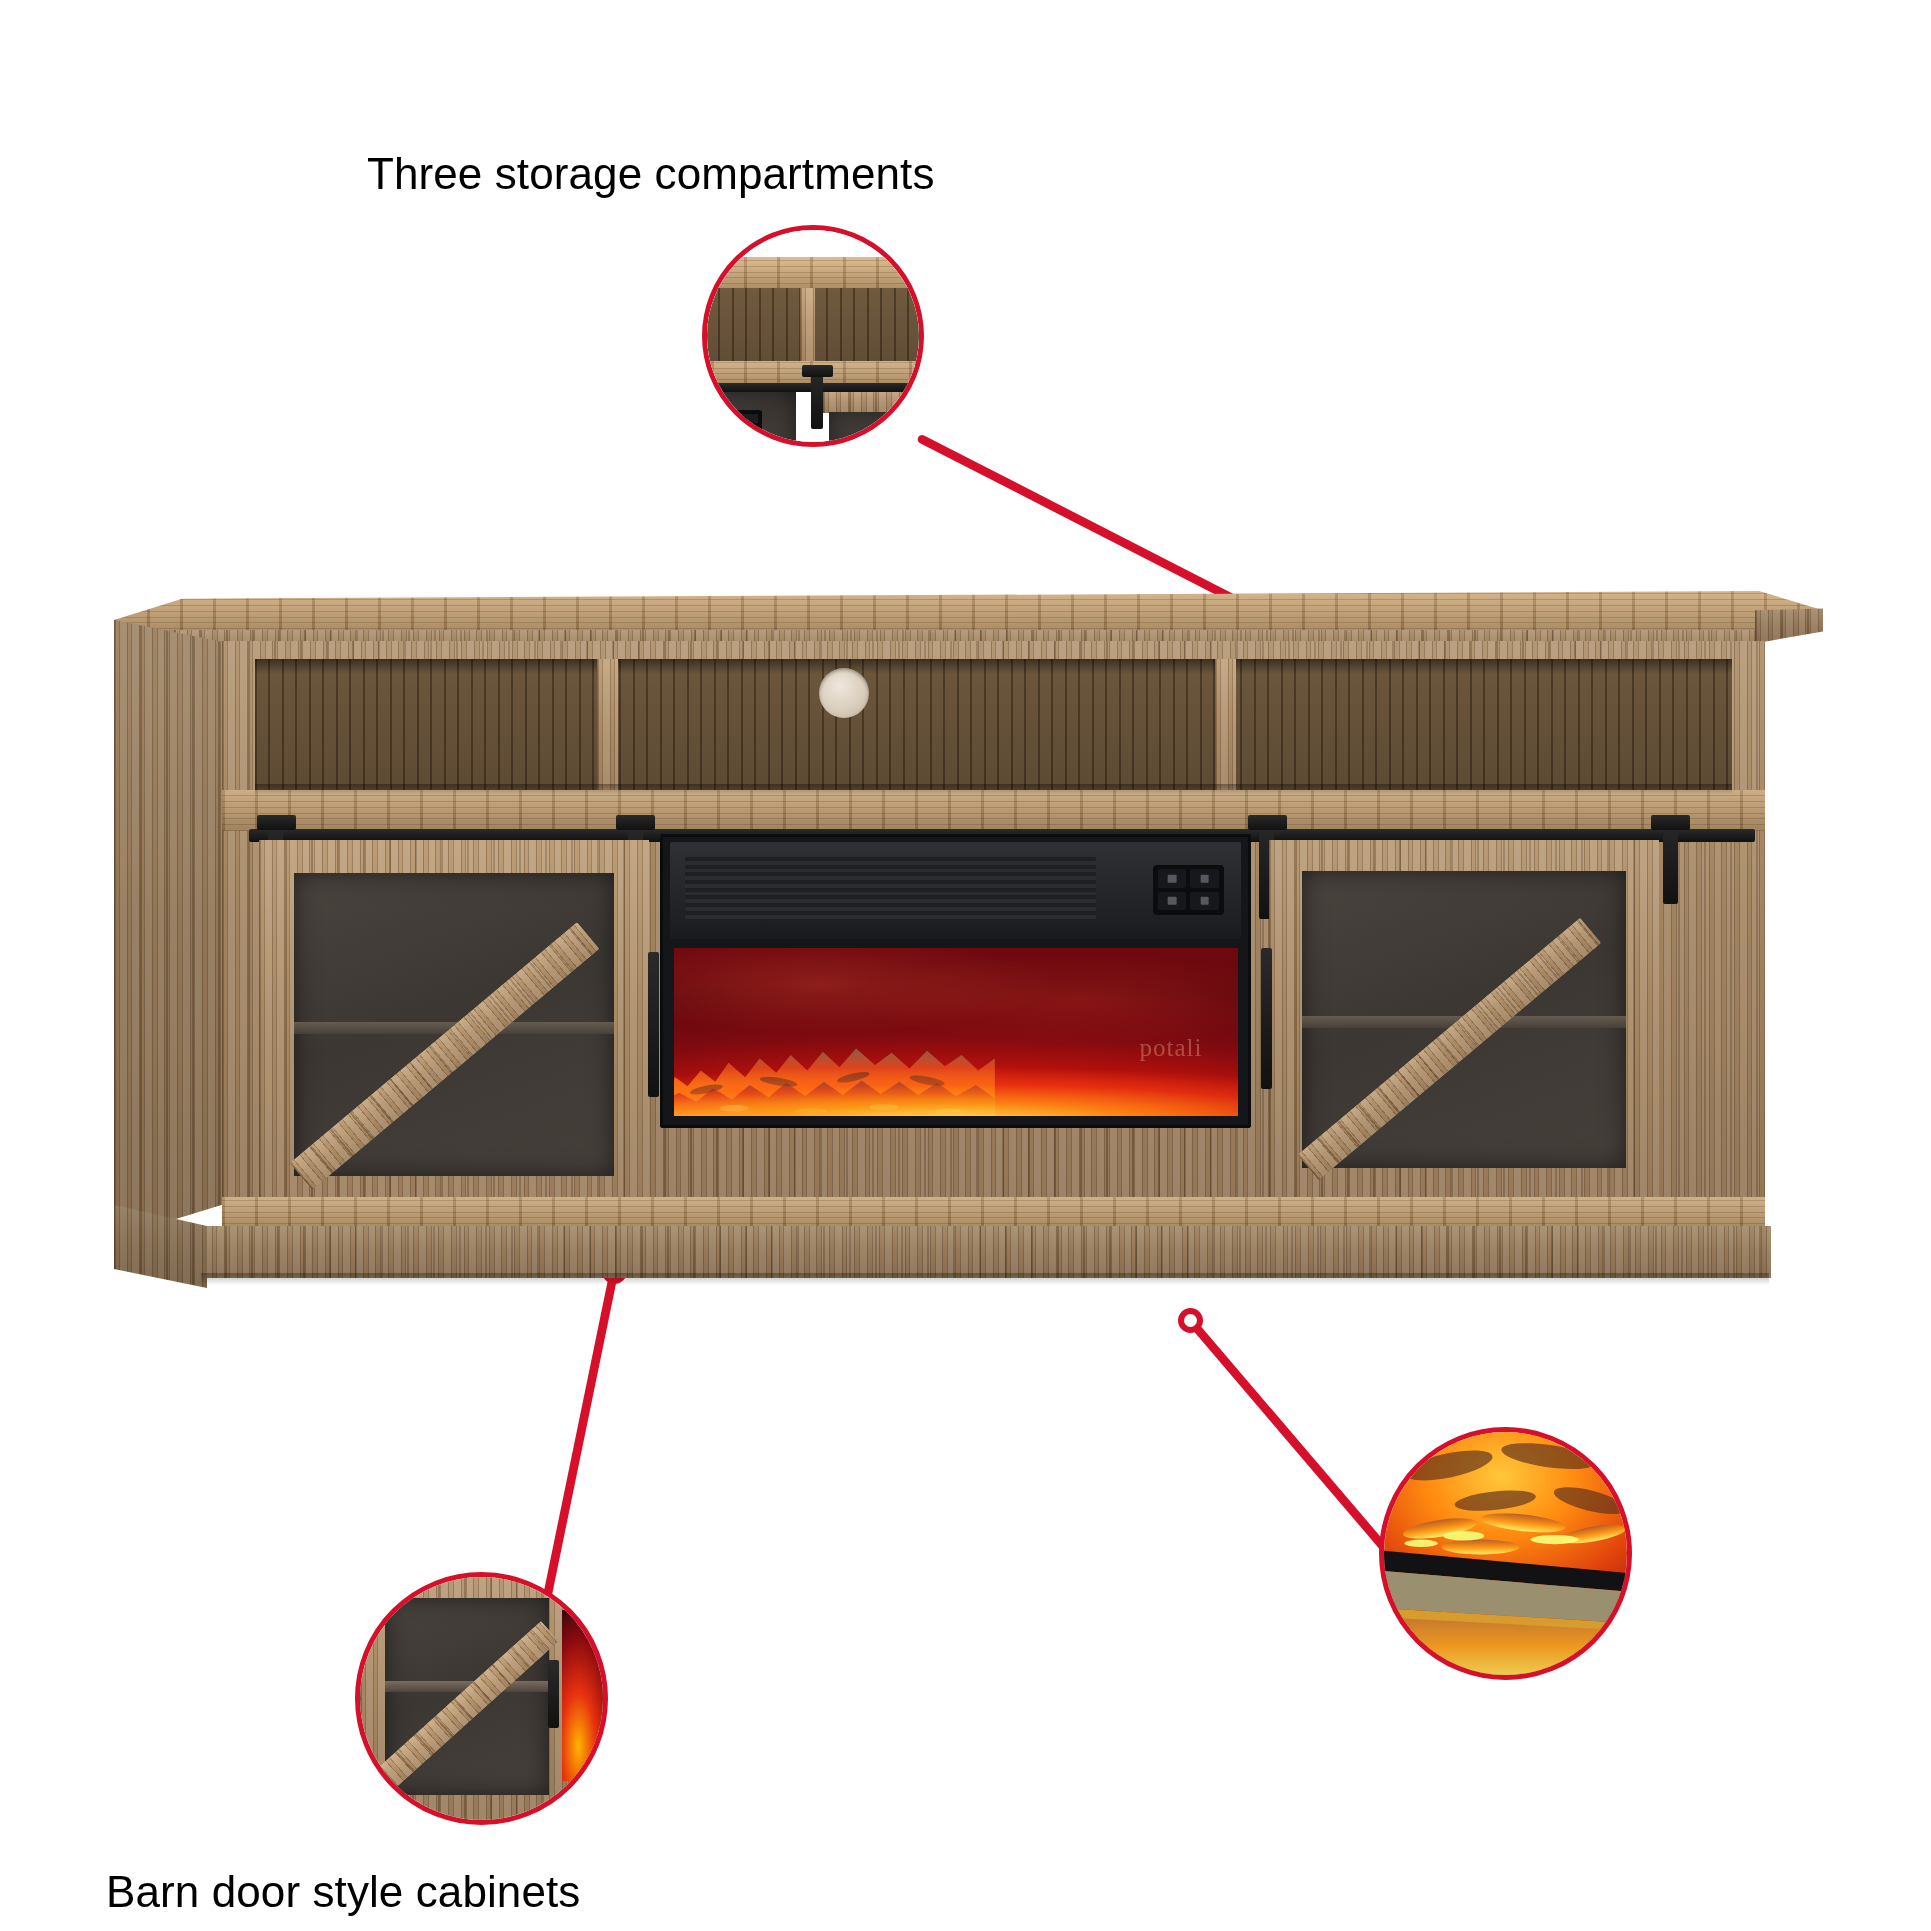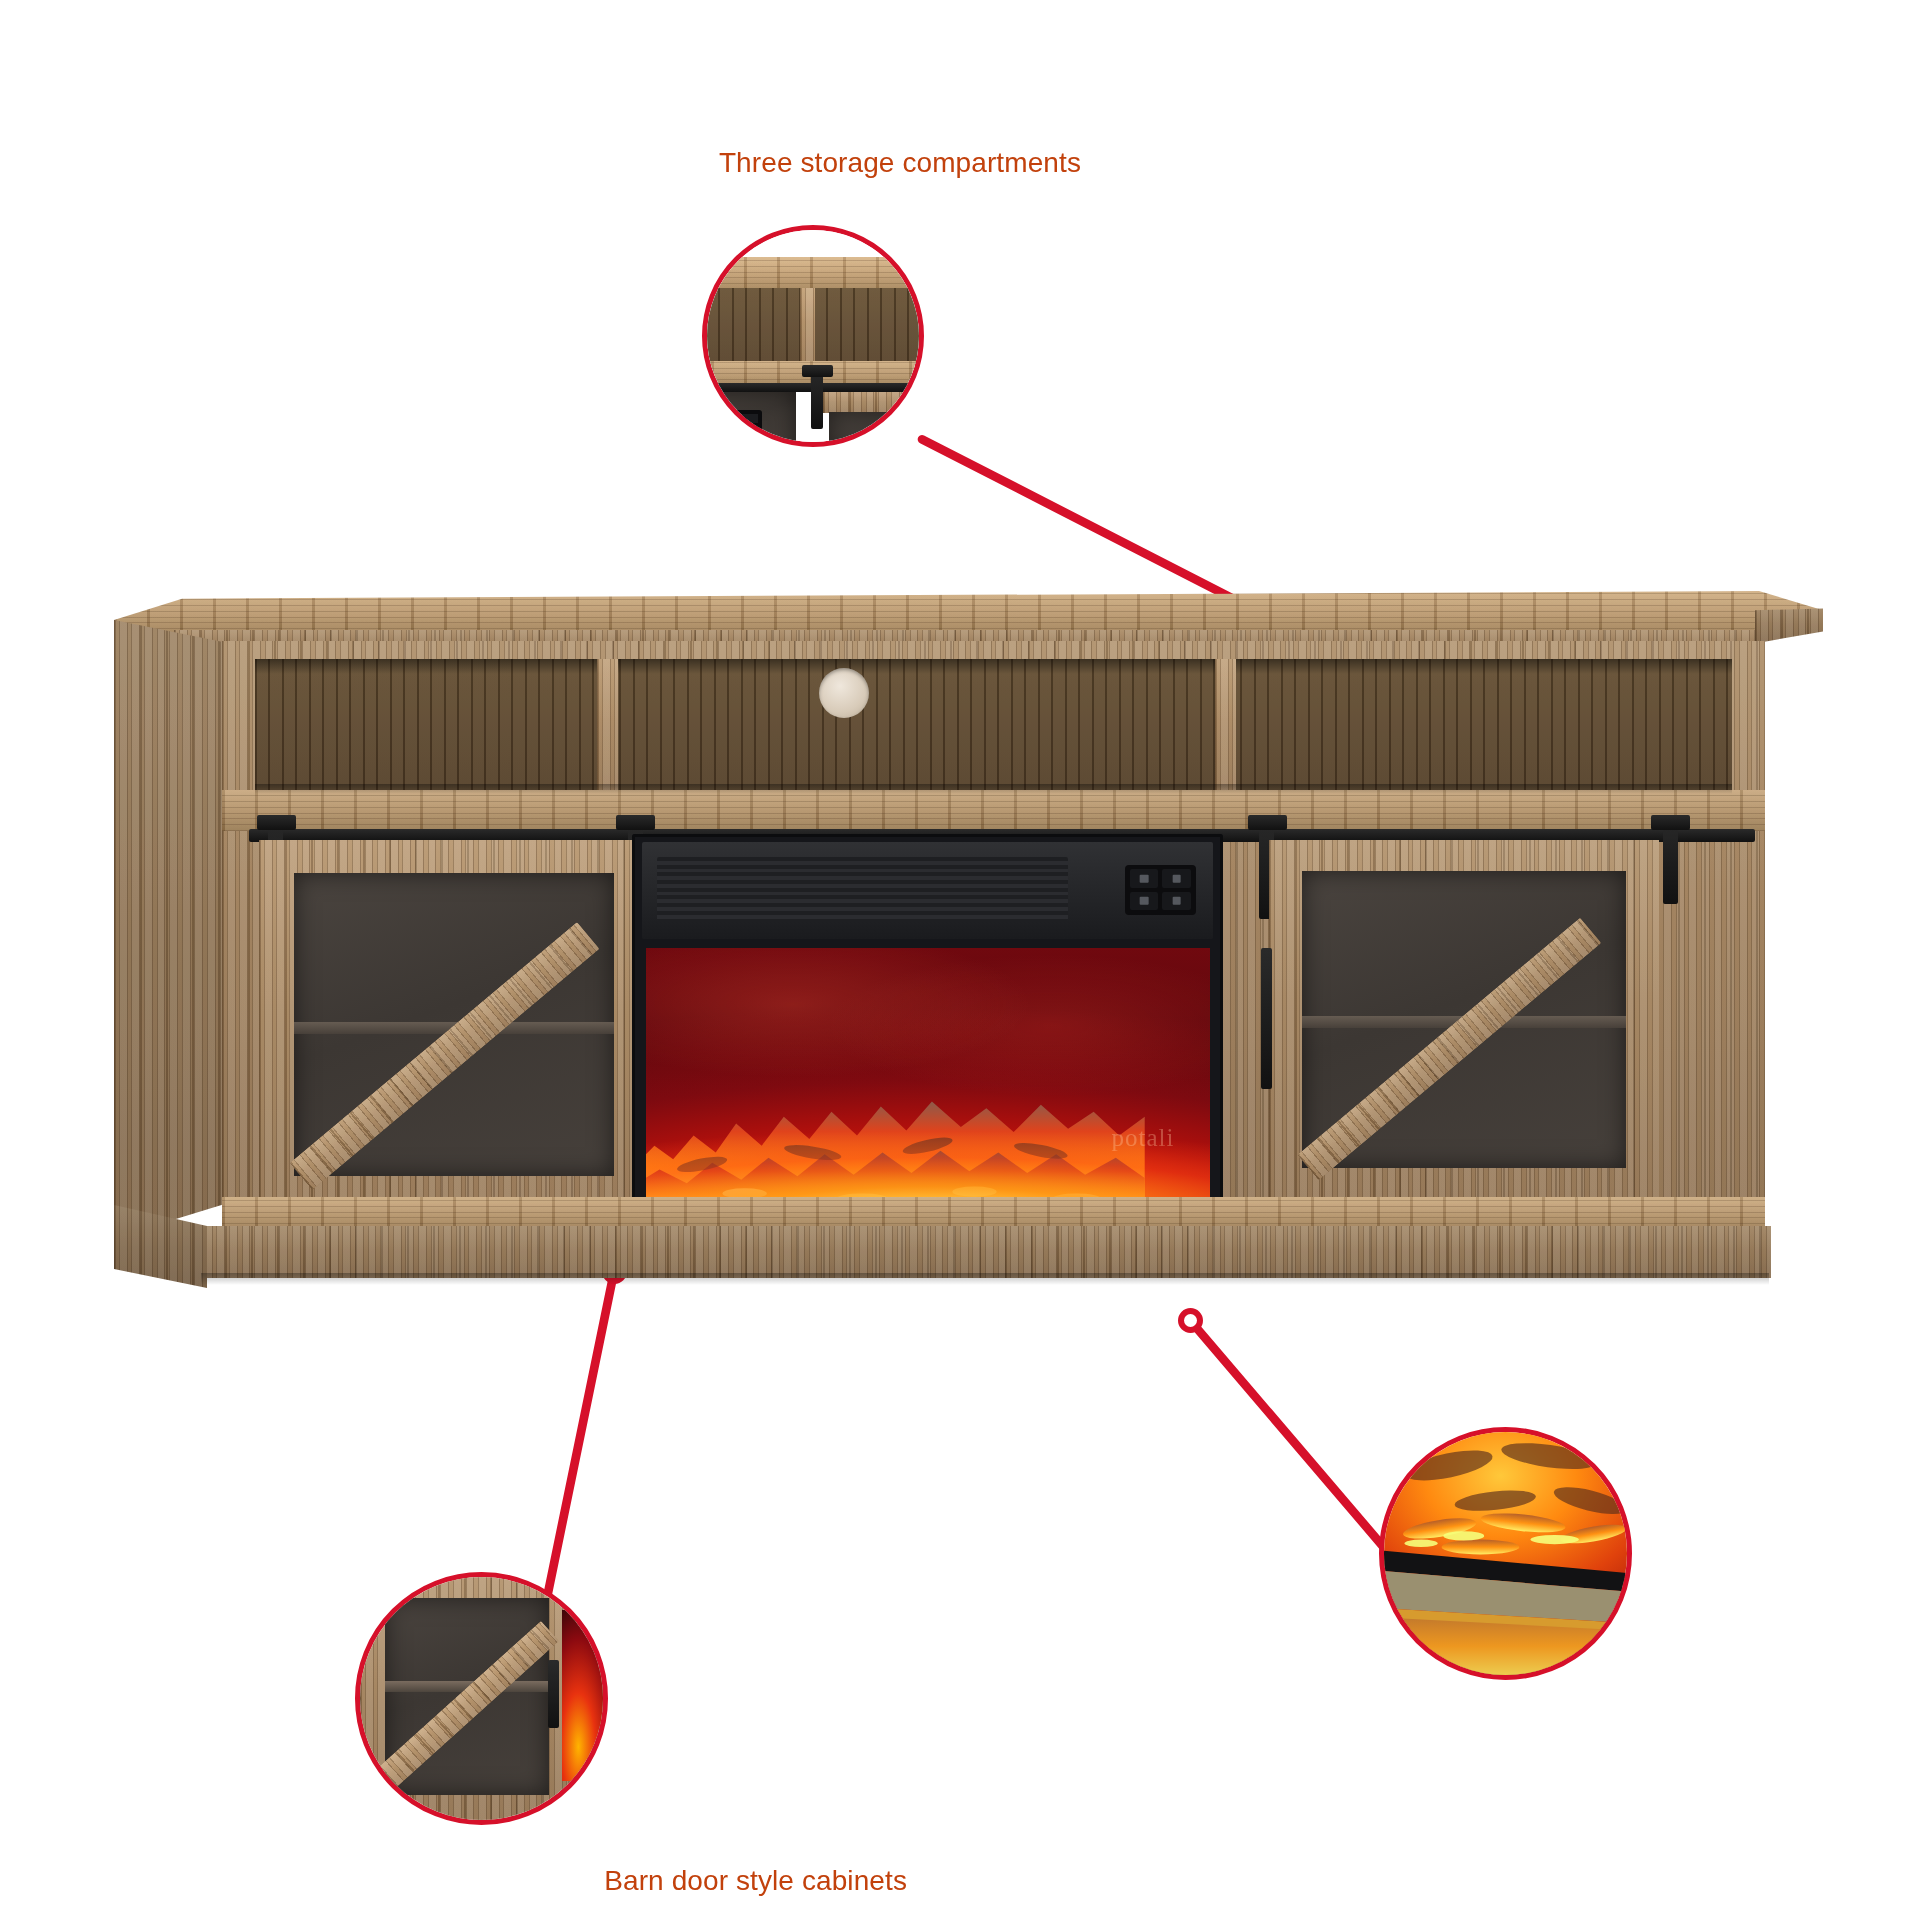--- a/index.html
+++ b/index.html
@@ -2,22 +2,22 @@
 <html><head>
 <meta charset="utf-8">
 <style>
   html,body{margin:0;padding:0;background:#ffffff;}
   body{width:1931px;height:1931px;position:relative;overflow:hidden;
        font-family:"Liberation Sans","DejaVu Sans",sans-serif;color:#111;}
 
   .stage{position:absolute;inset:0;width:1931px;height:1931px;}
 
   
-  .caption{position:absolute;text-align:right;font-size:28px;line-height:1.30;
-           color:#c2410c;white-space:pre-line;letter-spacing:0.1px;}
+  .caption{position:absolute;text-align:left;font-size:44px;line-height:1.30;
+           color:#000000;white-space:pre-line;letter-spacing:0.1px;}
   #cap-top{left:367px;top:145px;width:714px;}
   #cap-bl{left:106px;top:1833px;width:801px;margin-top:30px;}
   #cap-br{left:1120px;top:1699px;width:753px;}
 
   
   .bubble{position:absolute;border-radius:50%;overflow:hidden;
           border:5.8px solid #d6102a;box-sizing:border-box;background:#fff;}
   .bubble .inner{position:absolute;inset:0;}
 
   
@@ -177,21 +177,21 @@
 
       <div style="position:absolute;left:35px;top:182px;right:35px;height:11.6px;
                   background:linear-gradient(180deg,#6d6257,#4a423b);opacity:.85;"></div>
 
       <div class="wood brace" style="left:42px;top:319px;width:375px;height:35px;
                   transform:rotate(-40deg);filter:brightness(1.05);"></div>
 
       <div class="metal" style="position:absolute;right:-9.7px;top:112px;width:10.6px;height:145px;"></div>
     </div>
 
-    <div id="fire" style="left:518px;top:243px;width:591px;height:384px;">
+    <div id="fire" style="left:546px;top:243px;width:591px;height:294px;">
       <div class="fp-frame"></div>
 
       <div class="fp-top">
         <div class="fp-vent"></div>
         <div class="fp-ctl">
           <div class="fp-btn"></div>
           <div class="fp-btn"></div>
           <div class="fp-btn"></div>
           <div class="fp-btn"></div>
         </div>

